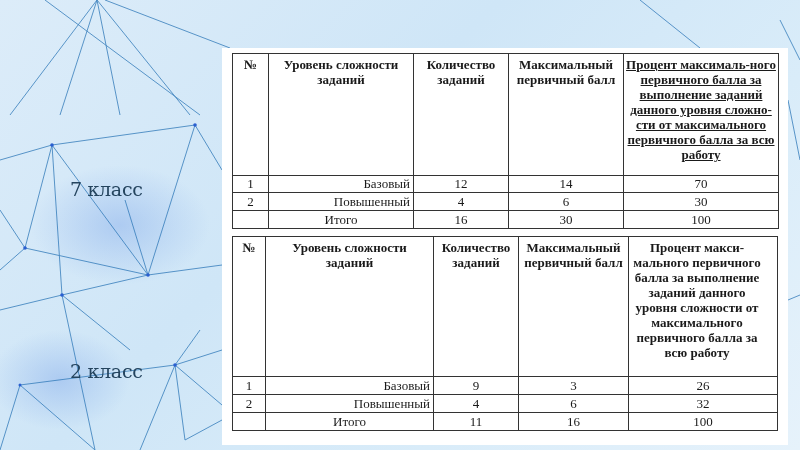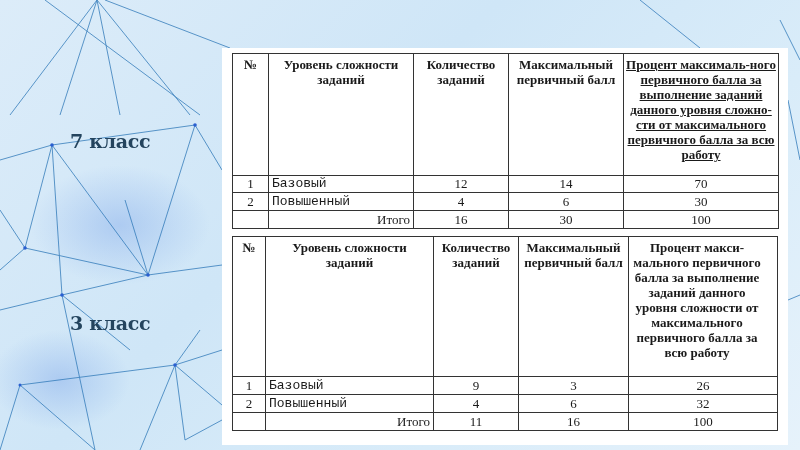--- a/index.html
+++ b/index.html
@@ -3,38 +3,38 @@
 <meta charset="utf-8">
 <style>
   html, body { margin: 0; padding: 0; }
   body {
     width: 800px; height: 450px; overflow: hidden; position: relative;
     background: linear-gradient(135deg, #dcecf9 0%, #cfe6f7 40%, #d9ecf9 70%, #e6f2fb 100%);
     font-family: "Liberation Serif", serif;
   }
   .bg { position: absolute; left: 0; top: 0; width: 800px; height: 450px; }
   .label {
-    position: absolute; font-family: "DejaVu Serif", serif; font-weight: bold;
-    font-size: 19px; color: #24445e; letter-spacing: -0.3px;
+    position: absolute; font-family: "DejaVu Serif", serif; font-weight: normal;
+    font-size: 19px; color: #24445e; letter-spacing: -0.3px; margin-top: 48px;
   }
   .panel {
     position: absolute; left: 222px; top: 48px; width: 566px; height: 397px;
     background: #ffffff;
   }
   table.t {
     position: absolute; border-collapse: collapse; table-layout: fixed;
     font-family: "Liberation Serif", serif; font-size: 13px; color: #1a1a1a;
   }
   table.t td, table.t th {
     border: 1.3px solid #333; padding: 0 3px; line-height: 15px; vertical-align: top;
   }
   table.t th { font-weight: bold; text-align: center; padding-top: 3px; }
   table.t td { text-align: center; vertical-align: middle; line-height: 16px; padding: 0 3px; }
-  table.t td.left { text-align: left; font-family: Liberation Mono, monospace; }
-  table.t td.right { text-align: right; }
+  table.t td.left { text-align: right; }
+  table.t td.right { }
 </style>
 </head>
 <body>
 
 <svg class="bg" viewBox="0 0 800 450" xmlns="http://www.w3.org/2000/svg">
   <defs>
     <radialGradient id="glow" cx="0.5" cy="0.5" r="0.5">
       <stop offset="0" stop-color="#8fb4ec" stop-opacity="0.55"></stop>
       <stop offset="1" stop-color="#8fb4ec" stop-opacity="0"></stop>
     </radialGradient>
@@ -83,21 +83,21 @@
     <circle cx="195" cy="125" r="1.8"></circle>
     <circle cx="25" cy="248" r="1.8"></circle>
     <circle cx="148" cy="275" r="1.8"></circle>
     <circle cx="62" cy="295" r="1.8"></circle>
     <circle cx="175" cy="365" r="1.8"></circle>
     <circle cx="20" cy="385" r="1.5"></circle>
   </g>
 </svg>
 
 <div class="label" style="left:70px; top:130px;">7 класс</div>
-<div class="label" style="left:70px; top:312px;">3 класс</div>
+<div class="label" style="left:70px; top:312px;">2 класс</div>
 
 <div class="panel"></div>
 
 <table class="t" style="left:232px; top:53px; width:546px;">
   <colgroup>
     <col style="width:36px">
       <col style="width:145px">
       <col style="width:95px">
       <col style="width:115px">
       <col style="width:155px">

